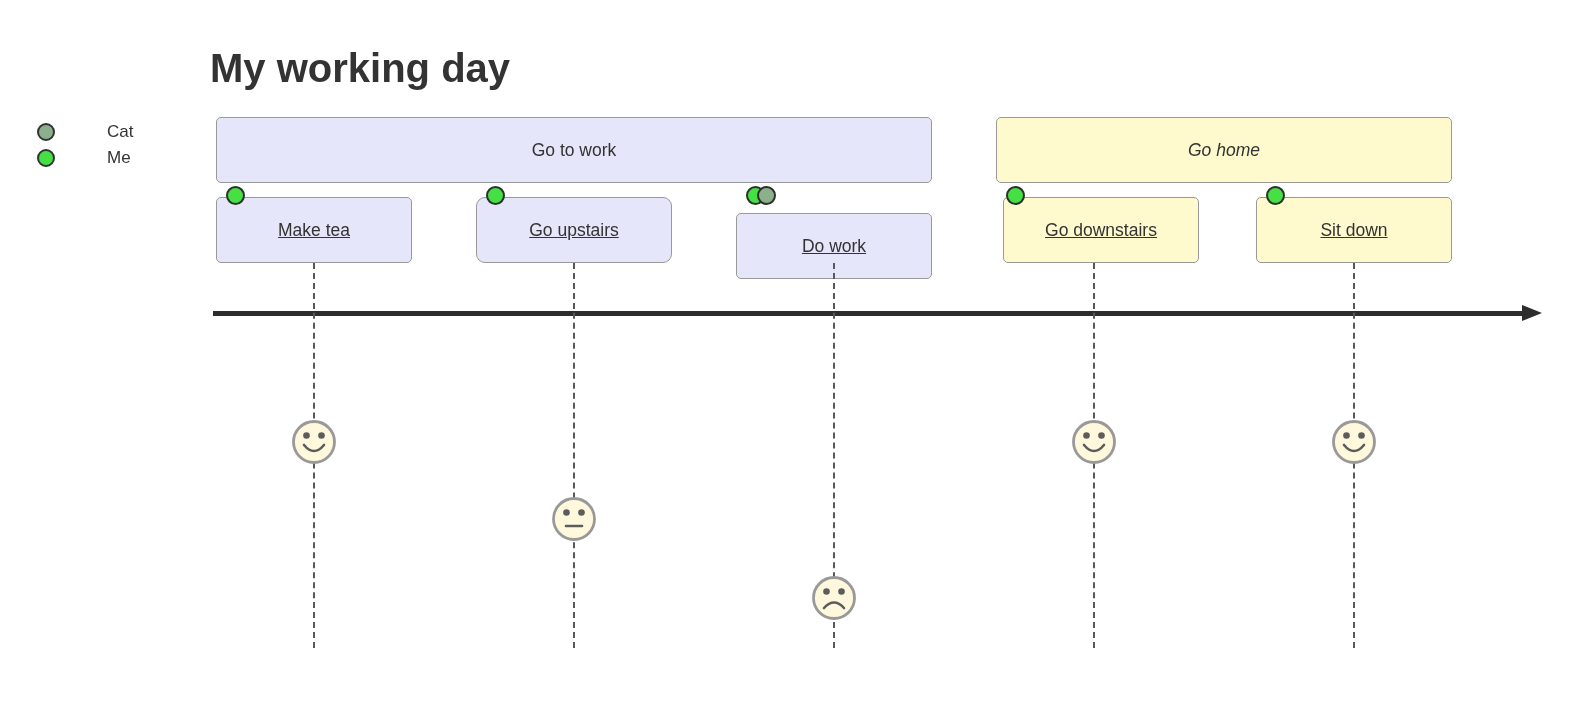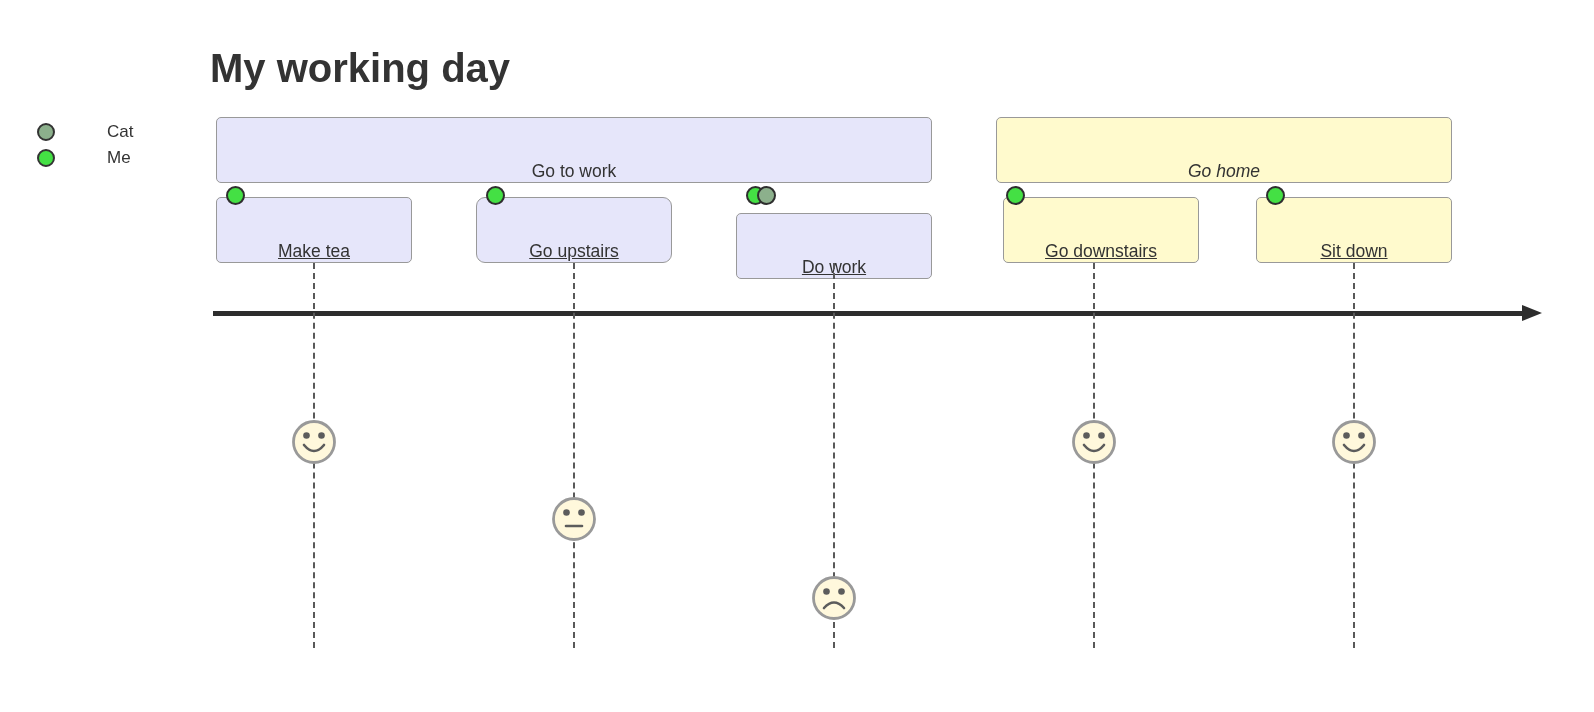--- a/index.html
+++ b/index.html
@@ -21,21 +21,21 @@
     position:absolute;left:0;top:0;width:18px;height:18px;border-radius:50%;
     border:2px solid #333;box-sizing:border-box;
   }
   .legend-label{
     position:absolute;left:34px;top:0;font-size:17px;color:#333;line-height:18px;margin-left:36px;
   }
   
   .section-bar,.task-box{
     position:absolute;height:66px;box-sizing:border-box;
     border:1px solid #999;border-radius:5px;
-    display:flex;align-items:flex-end;justify-content:center;
+    display:flex;align-items:center;justify-content:center;
     font-size:17.5px;color:#333;
   }
   .fill-lavender{background:#E6E6FA;}
   .fill-lemon{background:#FFFACD;}
   .section-bar{top:117px;}
   .task-box{top:197px;width:196px;text-decoration:underline;}
   
   .actor-dot{
     position:absolute;width:19px;height:19px;border-radius:50%;
     border:2px solid #2e2e2e;box-sizing:border-box;top:186px;z-index:5;

